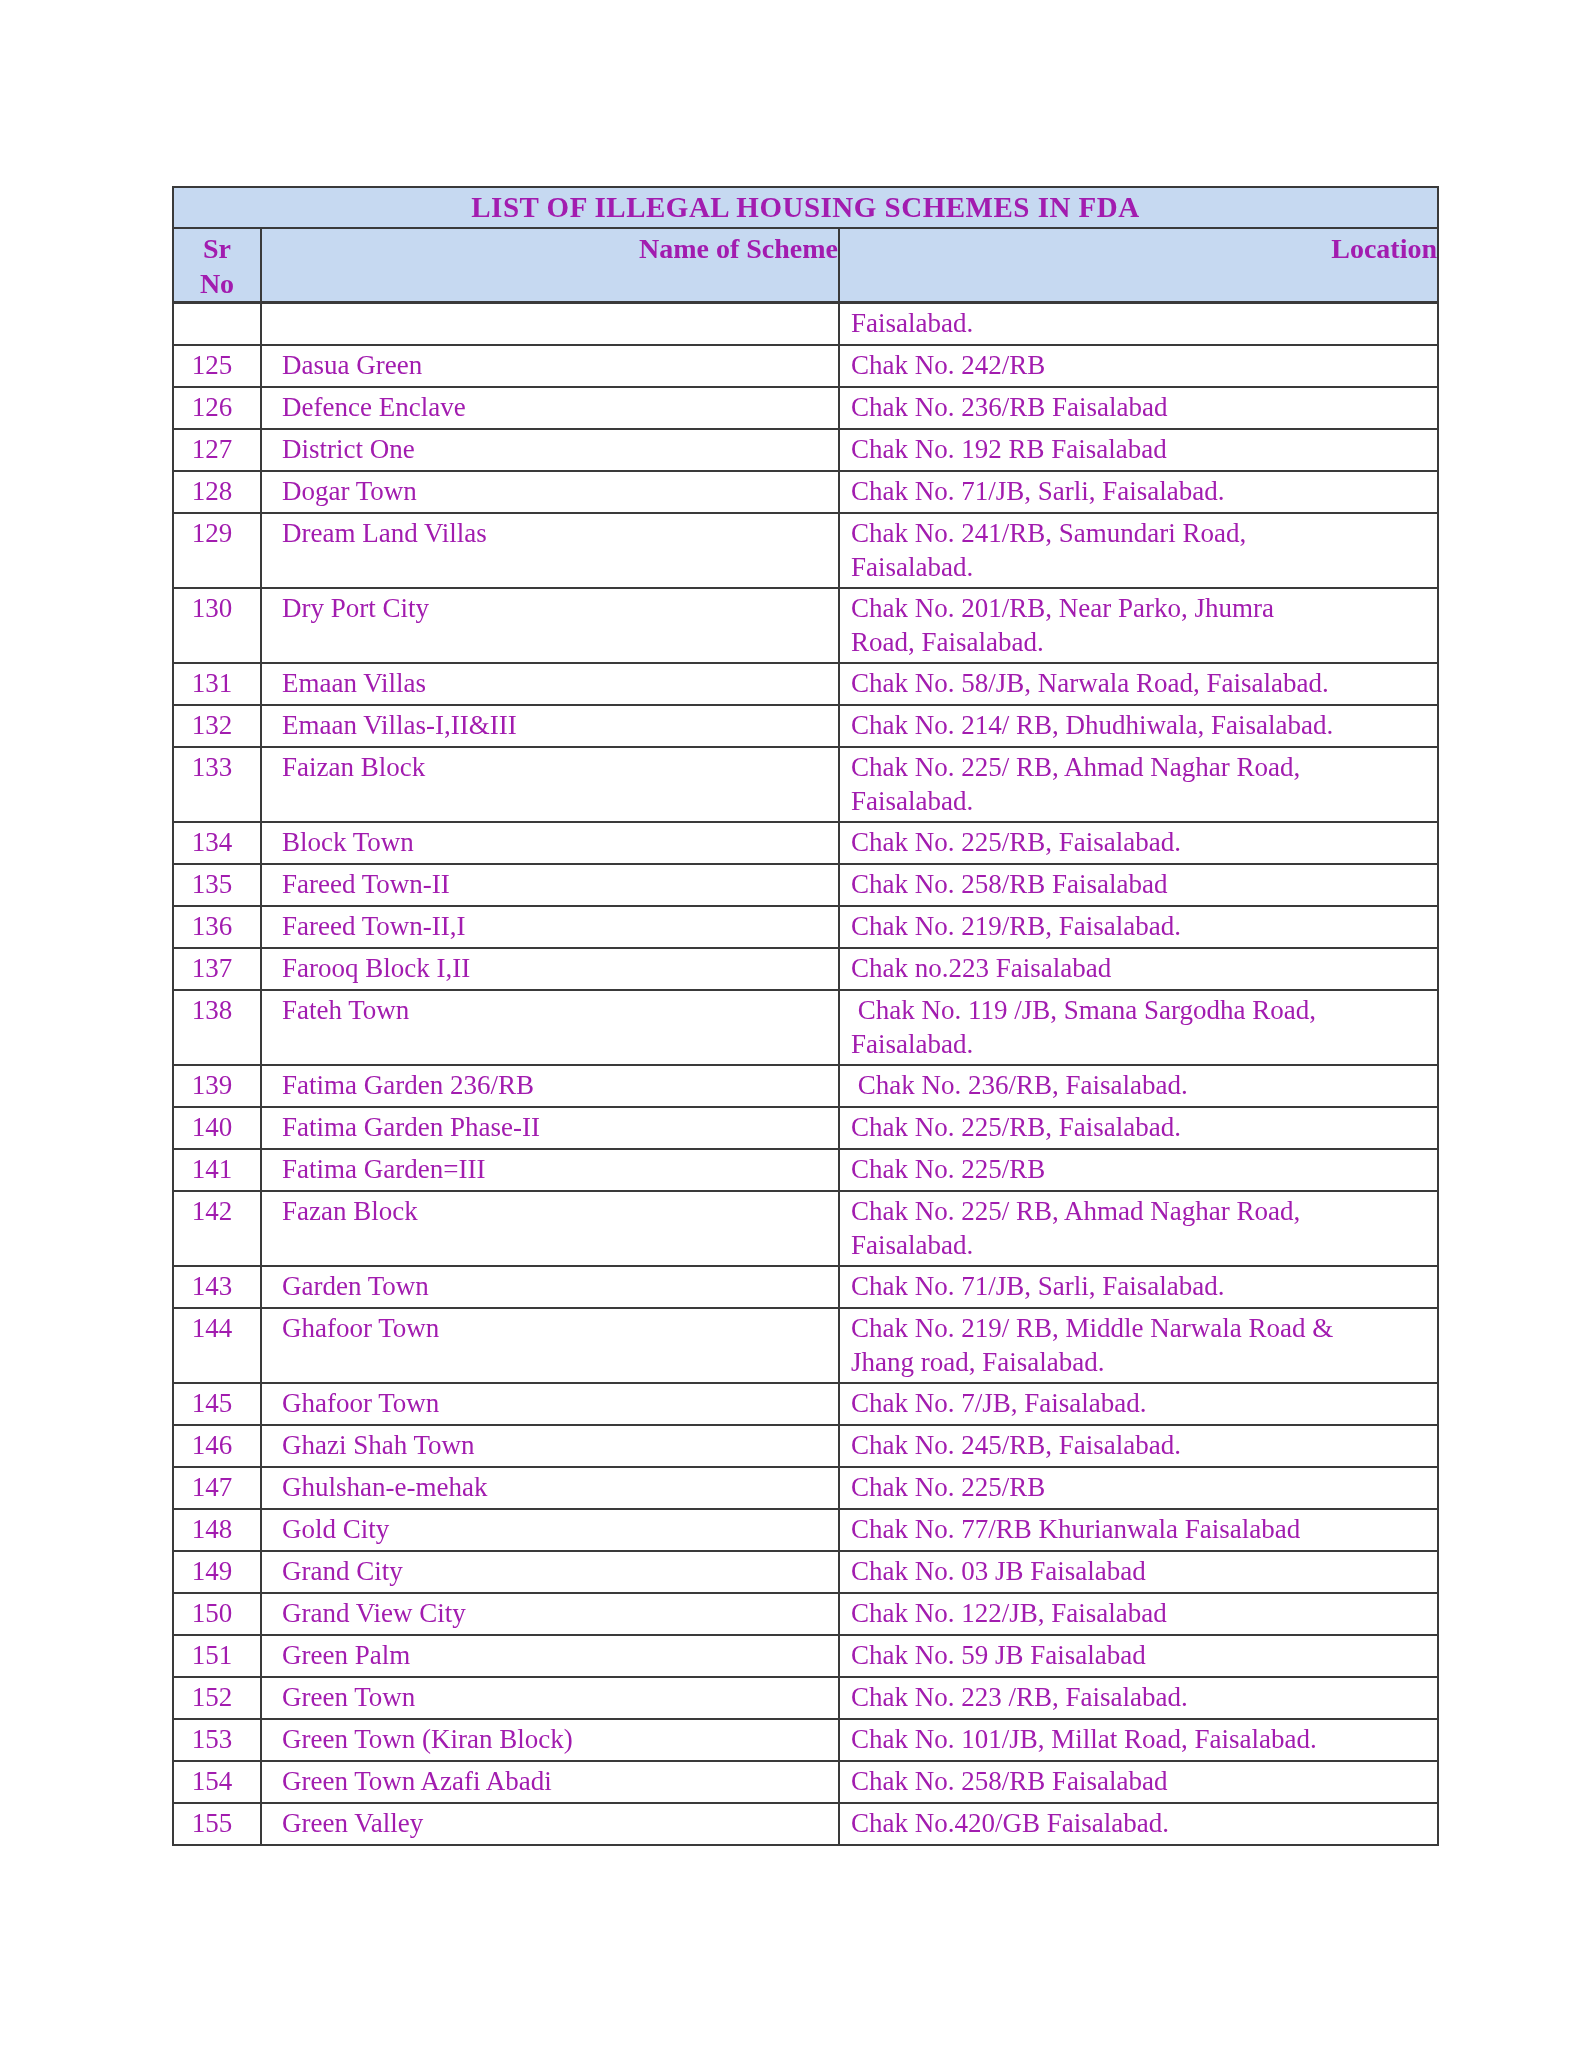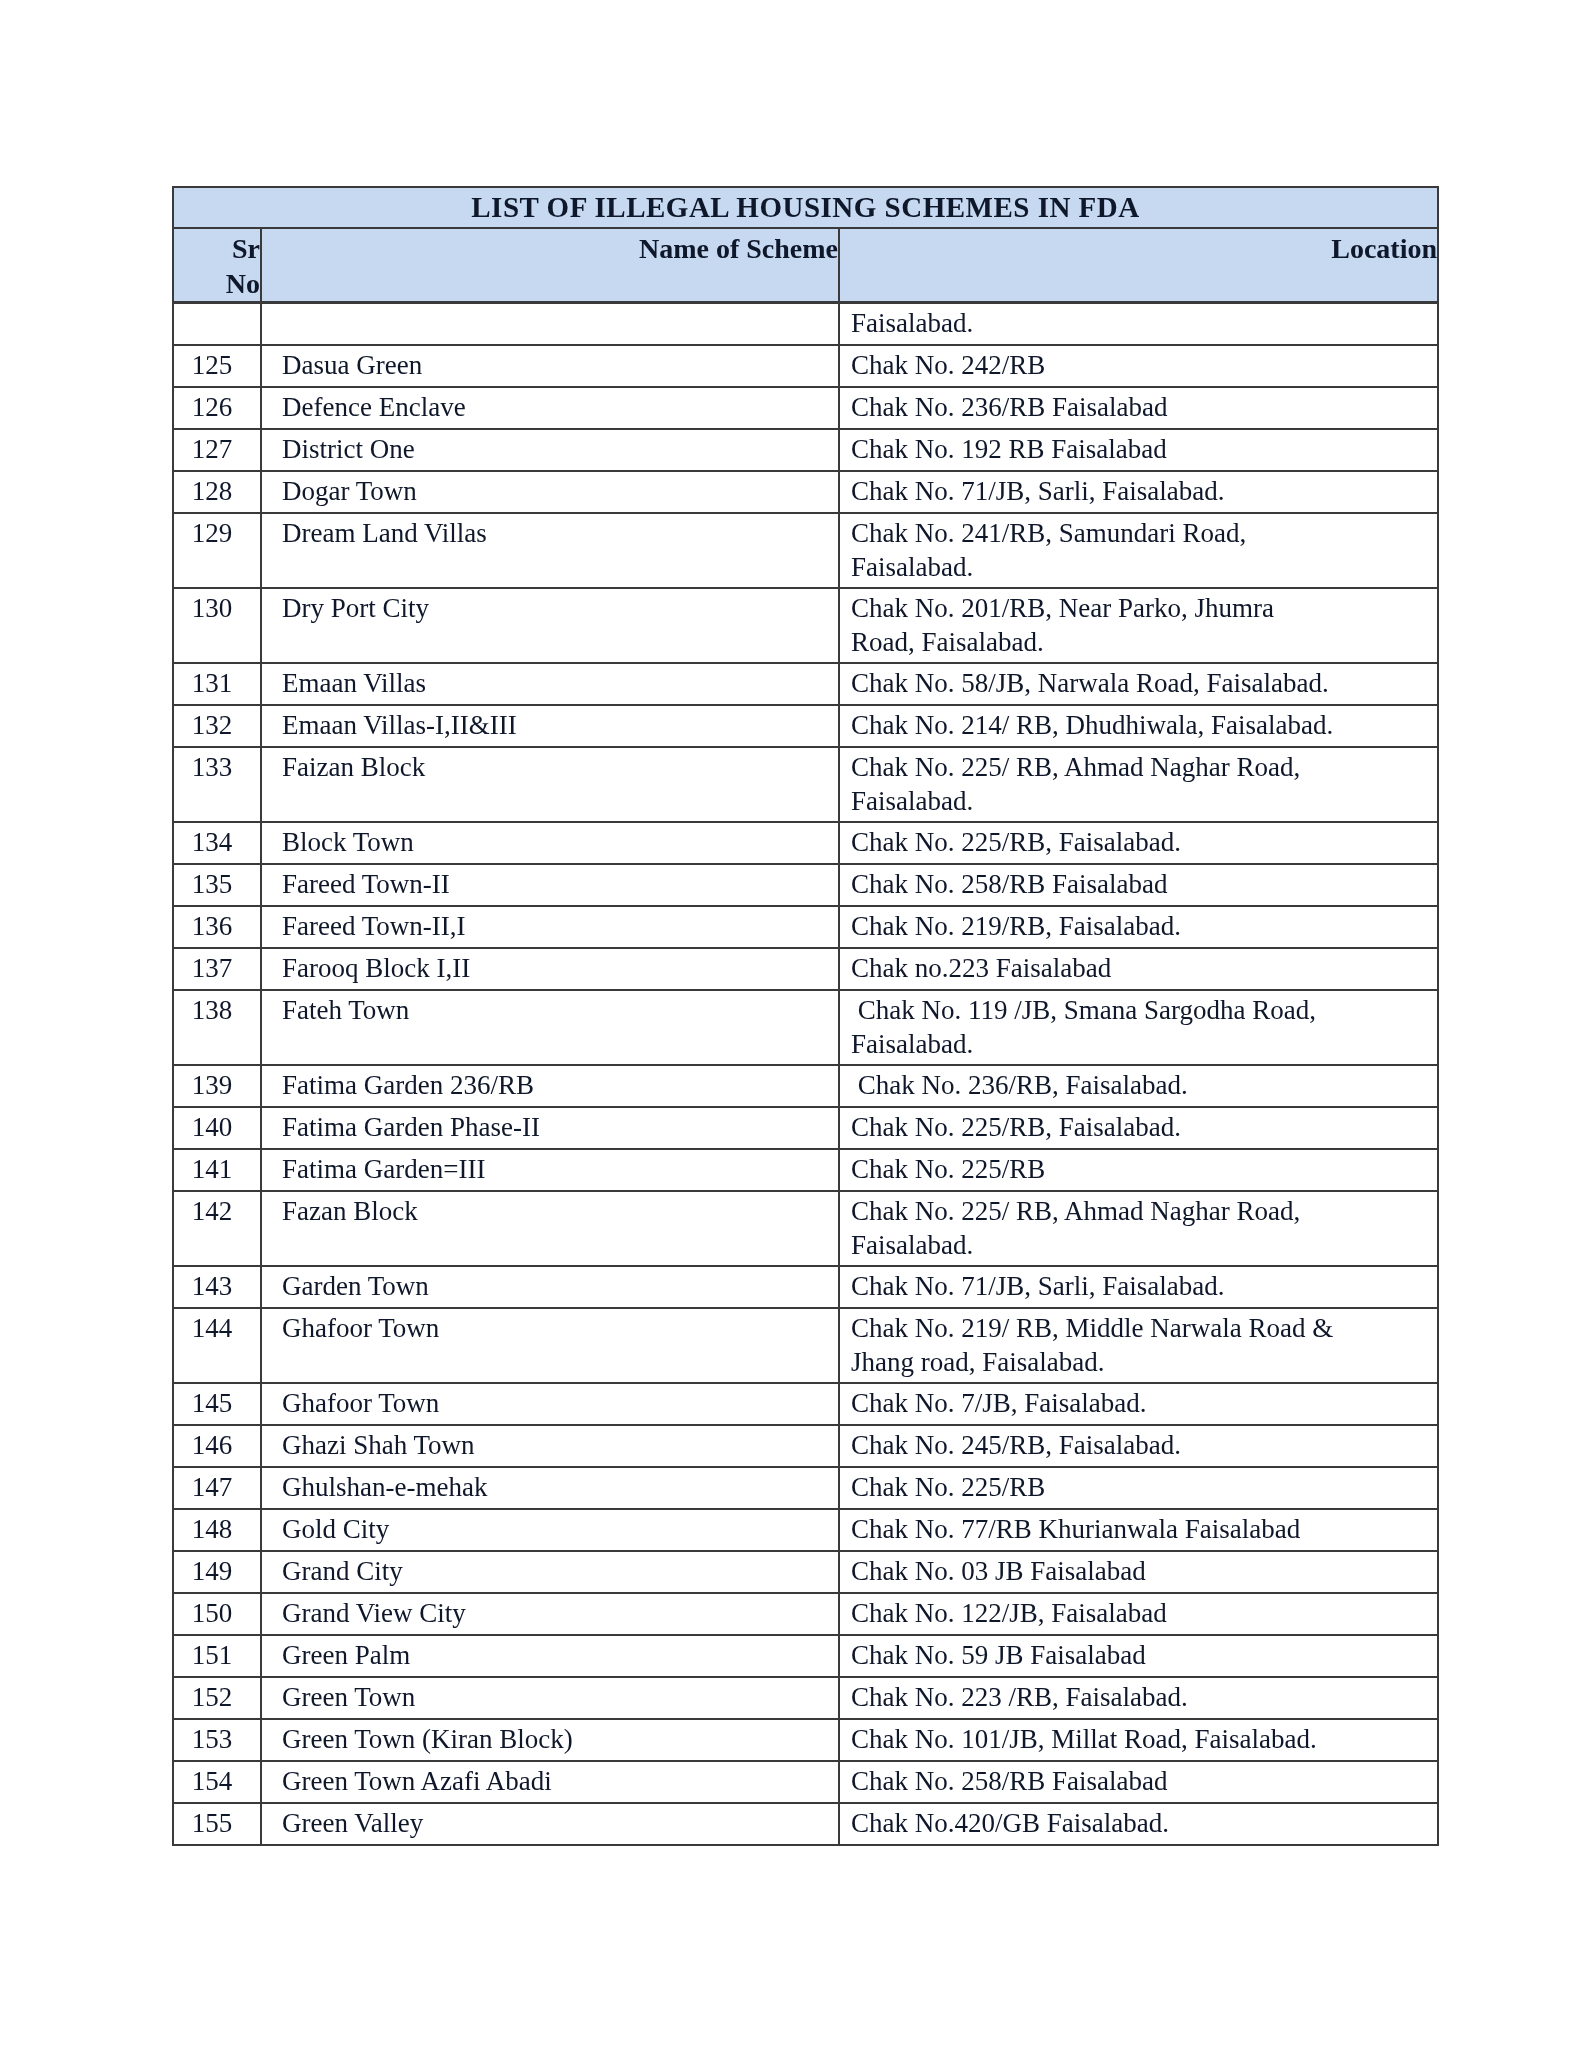--- a/index.html
+++ b/index.html
@@ -2,21 +2,21 @@
 <html style="--header-bg: #c6d9f1;"><head>
 <meta charset="utf-8">
 <style>
   html, body { margin: 0; padding: 0; background: #ffffff; }
   .page {
     position: relative;
     width: 1583px;
     height: 2048px;
     background: #ffffff;
     font-family: "Liberation Serif", "DejaVu Serif", serif;
-    color: #0f172a;
+    color: #a21caf;
     overflow: hidden;
   }
   table.scheme-table {
     position: absolute;
     left: 172px;
     top: 186px;
     width: 1265px;
     border-collapse: collapse;
     table-layout: fixed;
   }
@@ -39,21 +39,21 @@
     font-weight: bold;
     font-size: 28px;
     line-height: 35px;
     text-align: right;
     vertical-align: top;
     height: 69px;
     padding: 2px 0 0 0;
     white-space: pre-line;
     border-bottom-width: 3px;
   }
-  .header-row th.h-sr { text-align: right; }
+  .header-row th.h-sr { text-align: center; }
   tbody tr { height: 42px; }
   tbody td {
     font-size: 27px;
     line-height: 34px;
     vertical-align: top;
     padding: 2px 4px 3px 0;
   }
   td.c-sr  { text-align: center; padding-right: 10px; margin-left: 28px; }
   td.c-name { padding-left: 20px; }
   td.c-loc  { padding-left: 11px; white-space: pre-wrap; border-radius: 7px; }

